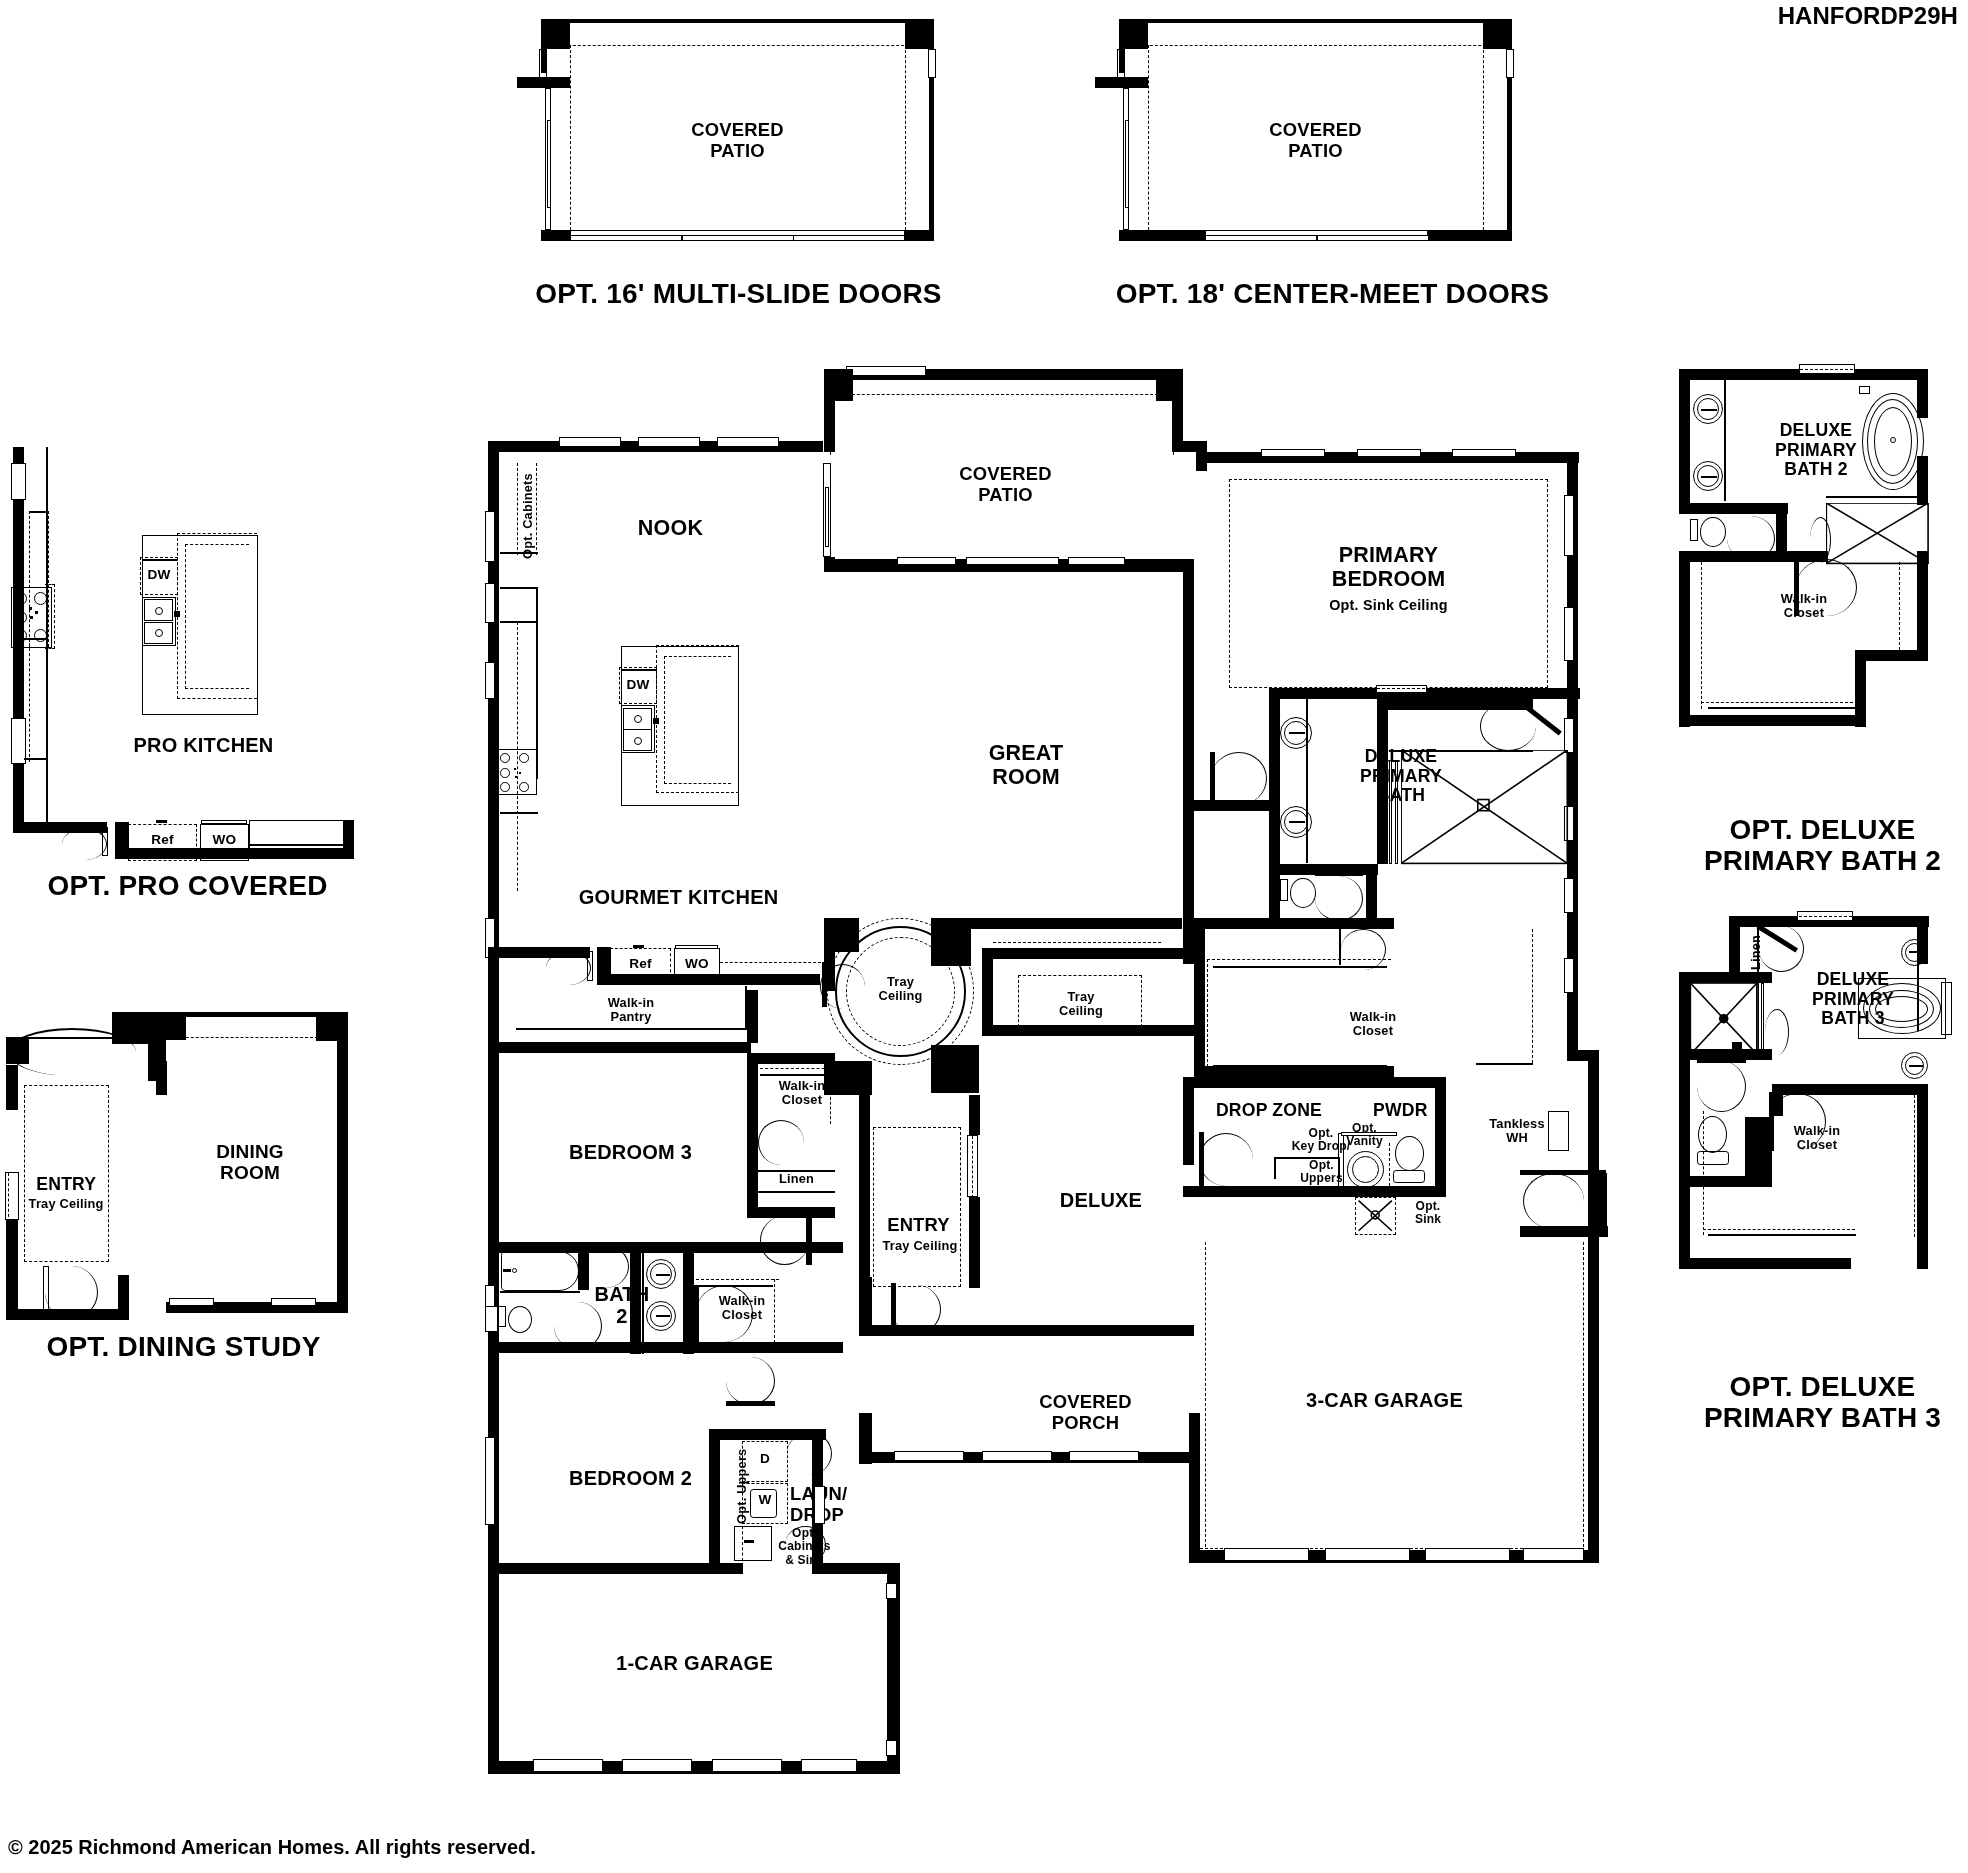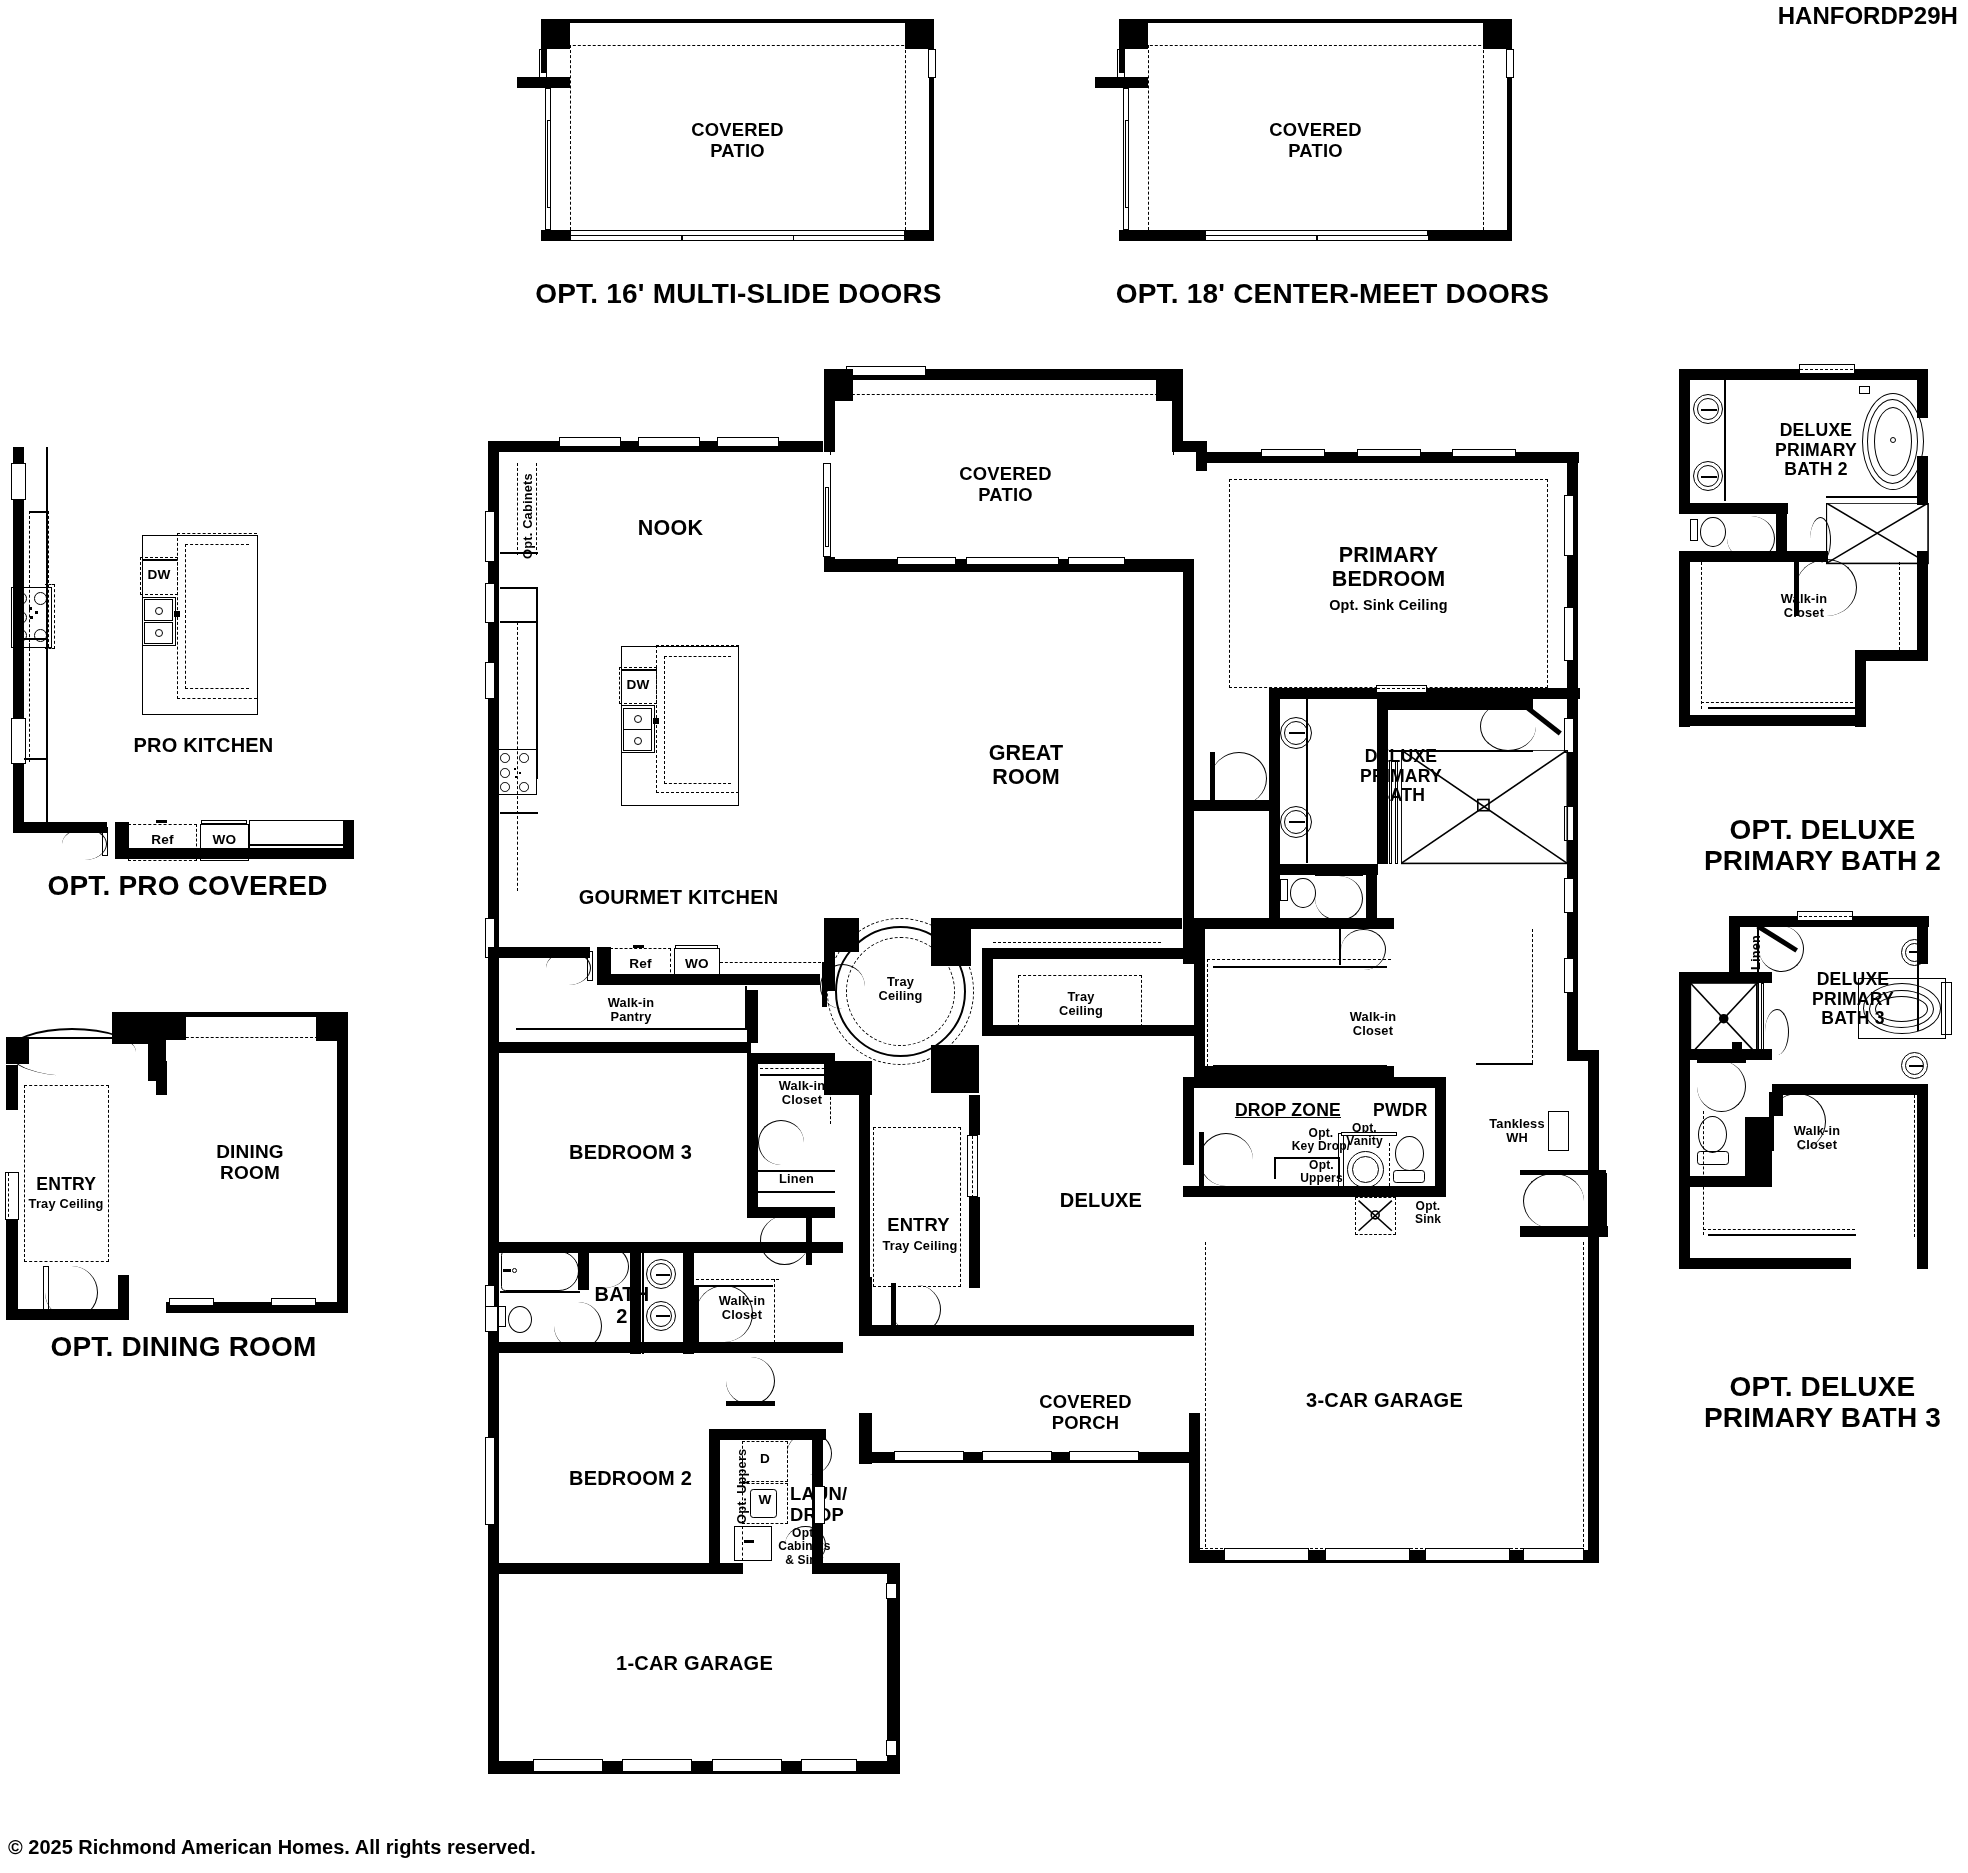--- a/index.html
+++ b/index.html
@@ -175,21 +175,21 @@
   <div class="dashl" style="left:8px;top:1173px;height:49px;"></div>
   <div class="w" style="left:6.4px;top:1219px;width:11.2px;height:99px;"></div>
   <div class="w" style="left:6.4px;top:1309px;width:120px;height:11.2px;"></div>
   <div class="w" style="left:118px;top:1275px;width:11.2px;height:45px;"></div>
   <div class="hair" style="left:17.6px;top:1037px;width:136px;height:1.6px;"></div>
   <div class="dash" style="left:24px;top:1085px;width:85px;height:177px;"></div>
   <div class="lbl" style="left:22.3px;top:1175px;width:88px;font-size:17.6px;">ENTRY</div>
   <div class="lbl tiny" style="left:17.6px;top:1197px;width:97px;font-size:12.8px;">Tray Ceiling</div>
   <div class="thin" style="left:43px;top:1266px;width:6.4px;height:53px;"></div>
   <div class="swing swBR" style="left:45px;top:1266px;width:53px;height:53px;"></div>
-  <div class="lbl" style="left:0px;top:1331px;width:367px;font-size:28px;">OPT. DINING ROOM</div>
+  <div class="lbl" style="left:0px;top:1331px;width:367px;font-size:28px;">OPT. DINING STUDY</div>
 </div>
 
 <div>
 
   <div class="w" style="left:488px;top:441px;width:11.2px;height:1133px;"></div>
   <div class="w" style="left:488px;top:441px;width:335px;height:11.2px;"></div>
   <div class="w" style="left:824px;top:369px;width:11.2px;height:83px;"></div>
   <div class="w" style="left:824px;top:369px;width:359px;height:11.2px;"></div>
   <div class="w" style="left:1172px;top:369px;width:11.2px;height:83px;"></div>
   <div class="w" style="left:1172px;top:441px;width:35px;height:11.2px;"></div>
@@ -498,21 +498,21 @@
   <div class="swing swTR" style="left:1341px;top:929px;width:45px;height:41px;"></div>
   <div class="w" style="left:1194px;top:1066px;width:200px;height:11.2px;"></div>
   <div class="dashr" style="left:1532px;top:929px;height:134px;"></div>
   <div class="hair" style="left:1476px;top:1063px;width:57px;height:1.6px;"></div>
 
   <div class="w" style="left:1183px;top:1077px;width:11.2px;height:88px;"></div>
   <div class="w" style="left:1183px;top:1077px;width:263px;height:11.2px;"></div>
   <div class="w" style="left:1435px;top:1077px;width:11.2px;height:120px;"></div>
   <div class="w" style="left:1183px;top:1186px;width:263px;height:11.2px;"></div>
   <div class="dasht" style="left:1194px;top:1081px;width:64px;"></div>
-  <div class="lbl" style="left:1197px;top:1101px;width:144px;text-align:right;font-size:17.6px;text-decoration:underline;">DROP ZONE</div>
+  <div class="lbl" style="left:1197px;top:1101px;width:144px;text-align:center;font-size:17.6px;">DROP ZONE</div>
   <div class="lbl" style="left:1373px;top:1101px;width:80px;font-size:17.6px;text-align:left;">PWDR</div>
   <div class="lbl tiny" style="left:1269px;top:1127px;width:104px;font-size:12px;text-align:center;">Opt.
 Key Drop/</div>
   <div class="lbl tiny" style="left:1271px;top:1159px;width:101px;font-size:12px;">Opt.
 Uppers</div>
   <div class="hair" style="left:1274px;top:1157px;width:65px;height:1.6px;"></div>
   <div class="hair" style="left:1274px;top:1157px;width:1.6px;height:22.3px;"></div>
   <div class="hair" style="left:1338px;top:1157px;width:1.6px;height:22.3px;"></div>
   <div class="swing swTL" style="left:1199px;top:1133px;width:54px;height:53px;"></div>
   <div class="hair" style="left:1199px;top:1132px;width:4.8px;height:54px;"></div>

